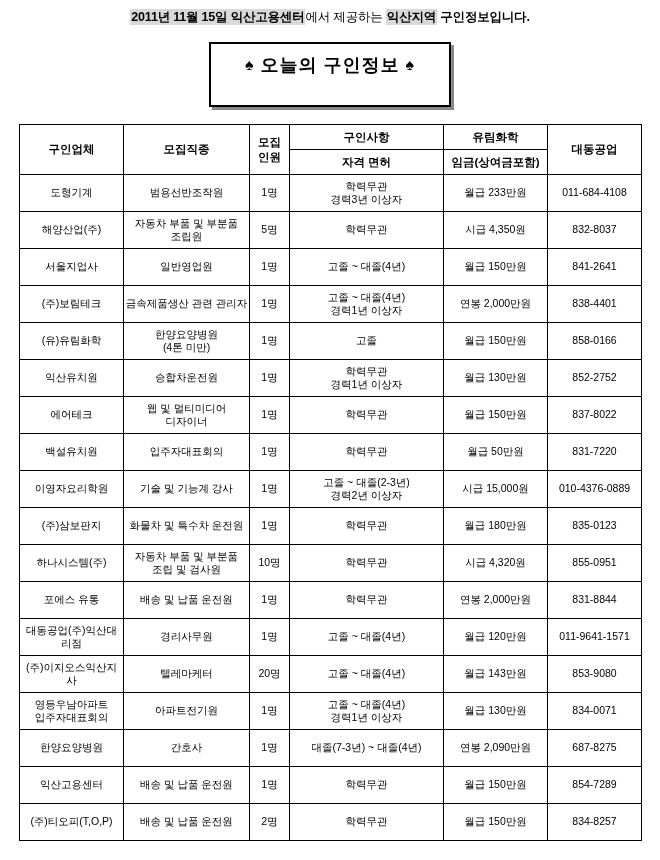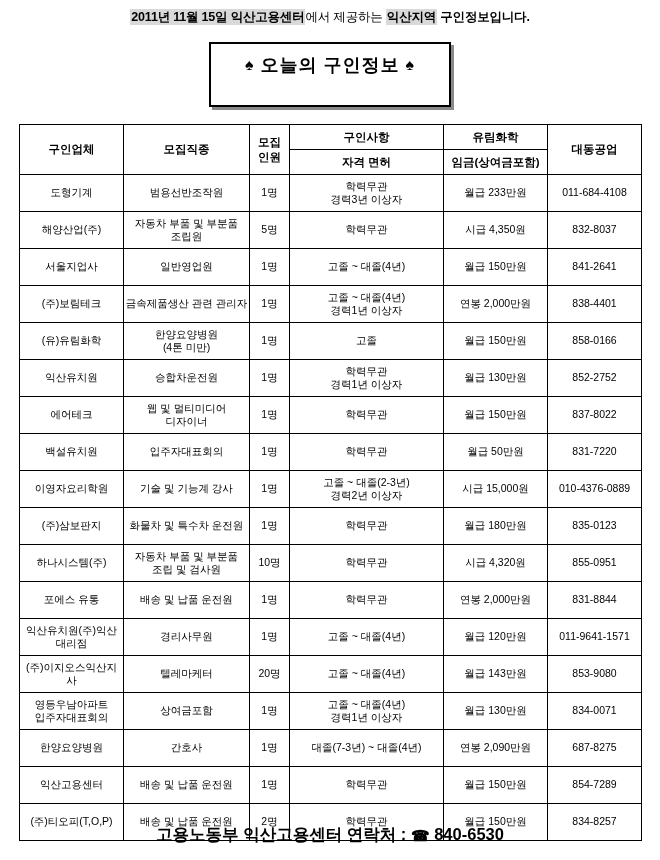--- a/index.html
+++ b/index.html
@@ -257,39 +257,39 @@
           </tr>
           <tr>
             <td class="cell-2line">포에스 유통</td>
             <td class="cell-2line">배송 및 납품 운전원</td>
             <td class="cell-2line">1명</td>
             <td class="cell-2line">학력무관</td>
             <td class="cell-2line">연봉 2,000만원</td>
             <td class="cell-2line">831-8844</td>
           </tr>
           <tr>
-            <td class="cell-2line">익산유치원(주)익산대리점</td>
+            <td class="cell-2line">대동공업(주)익산대리점</td>
             <td class="cell-2line">경리사무원</td>
             <td class="cell-2line">1명</td>
             <td class="cell-2line">고졸 ~ 대졸(4년)</td>
             <td class="cell-2line">월급 120만원</td>
             <td class="cell-2line">011-9641-1571</td>
           </tr>
           <tr>
             <td class="cell-2line">(주)이지오스익산지사</td>
             <td class="cell-2line">텔레마케터</td>
             <td class="cell-2line">20명</td>
             <td class="cell-2line">고졸 ~ 대졸(4년)</td>
             <td class="cell-2line">월급 143만원</td>
             <td class="cell-2line">853-9080</td>
           </tr>
           <tr>
             <td class="cell-2line">영등우남아파트
 입주자대표회의</td>
-            <td class="cell-2line">상여금포함</td>
+            <td class="cell-2line">아파트전기원</td>
             <td class="cell-2line">1명</td>
             <td class="cell-2line">고졸 ~ 대졸(4년)
 경력1년 이상자</td>
             <td class="cell-2line">월급 130만원</td>
             <td class="cell-2line">834-0071</td>
           </tr>
           <tr>
             <td class="cell-2line">한양요양병원</td>
             <td class="cell-2line">간호사</td>
             <td class="cell-2line">1명</td>
@@ -310,18 +310,14 @@
             <td class="cell-2line">배송 및 납품 운전원</td>
             <td class="cell-2line">2명</td>
             <td class="cell-2line">학력무관</td>
             <td class="cell-2line">월급 150만원</td>
             <td class="cell-2line">834-8257</td>
           </tr>
         </tbody>
     </table>
   </div>
 
-  <div class="footer">
-    <span>고용노동부 익산고용센터 연락처 : </span><span class="phone-icon">☎</span>
-    <span>840-6530</span>
-  </div>
 
 </div>
 
 </body></html>

